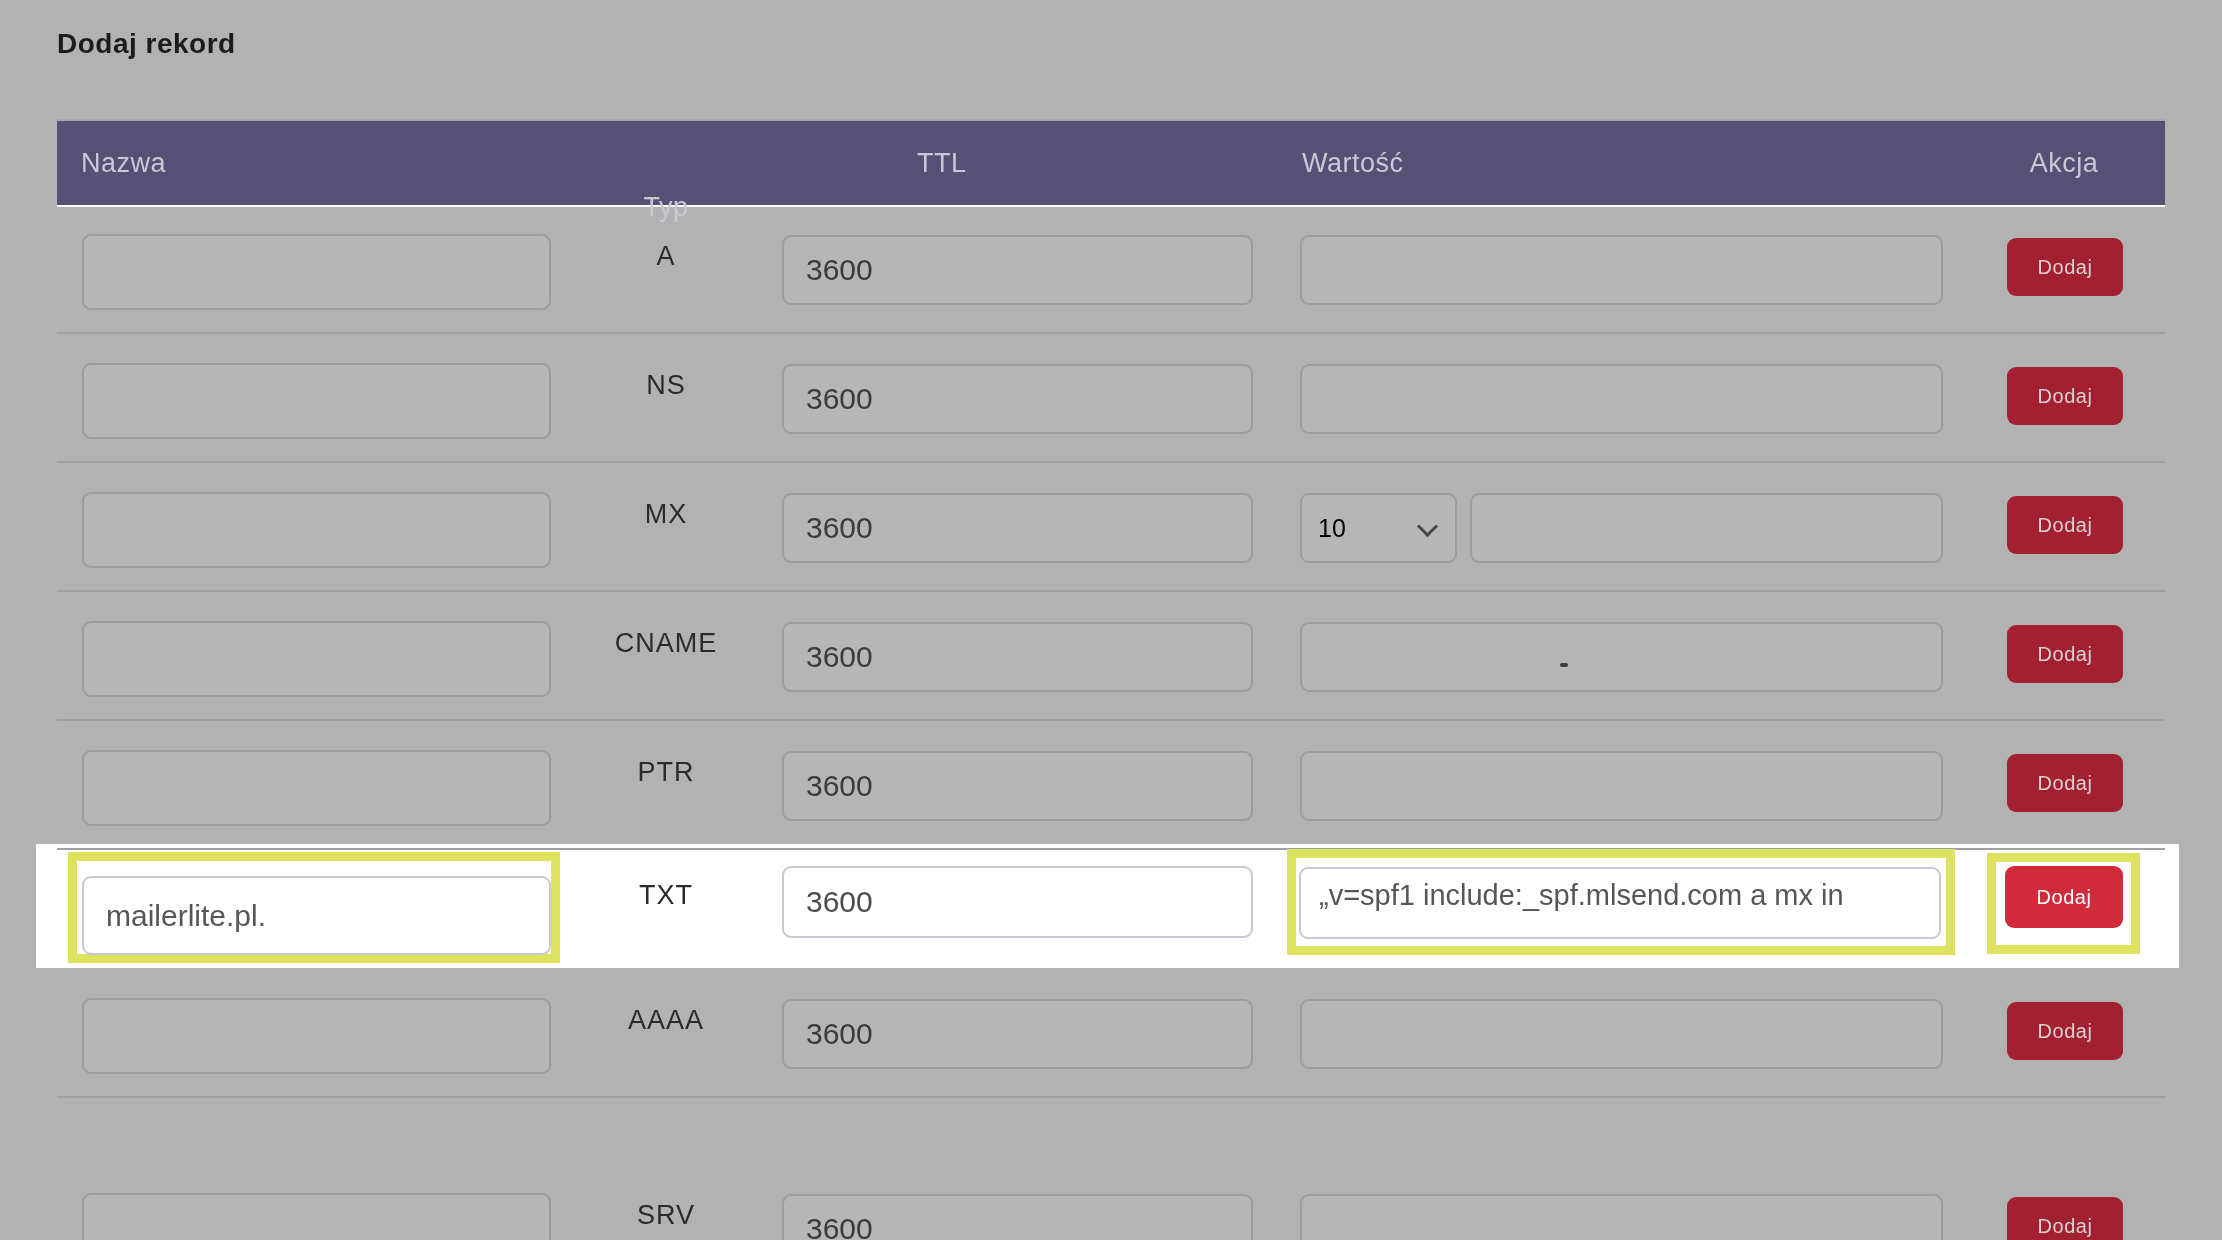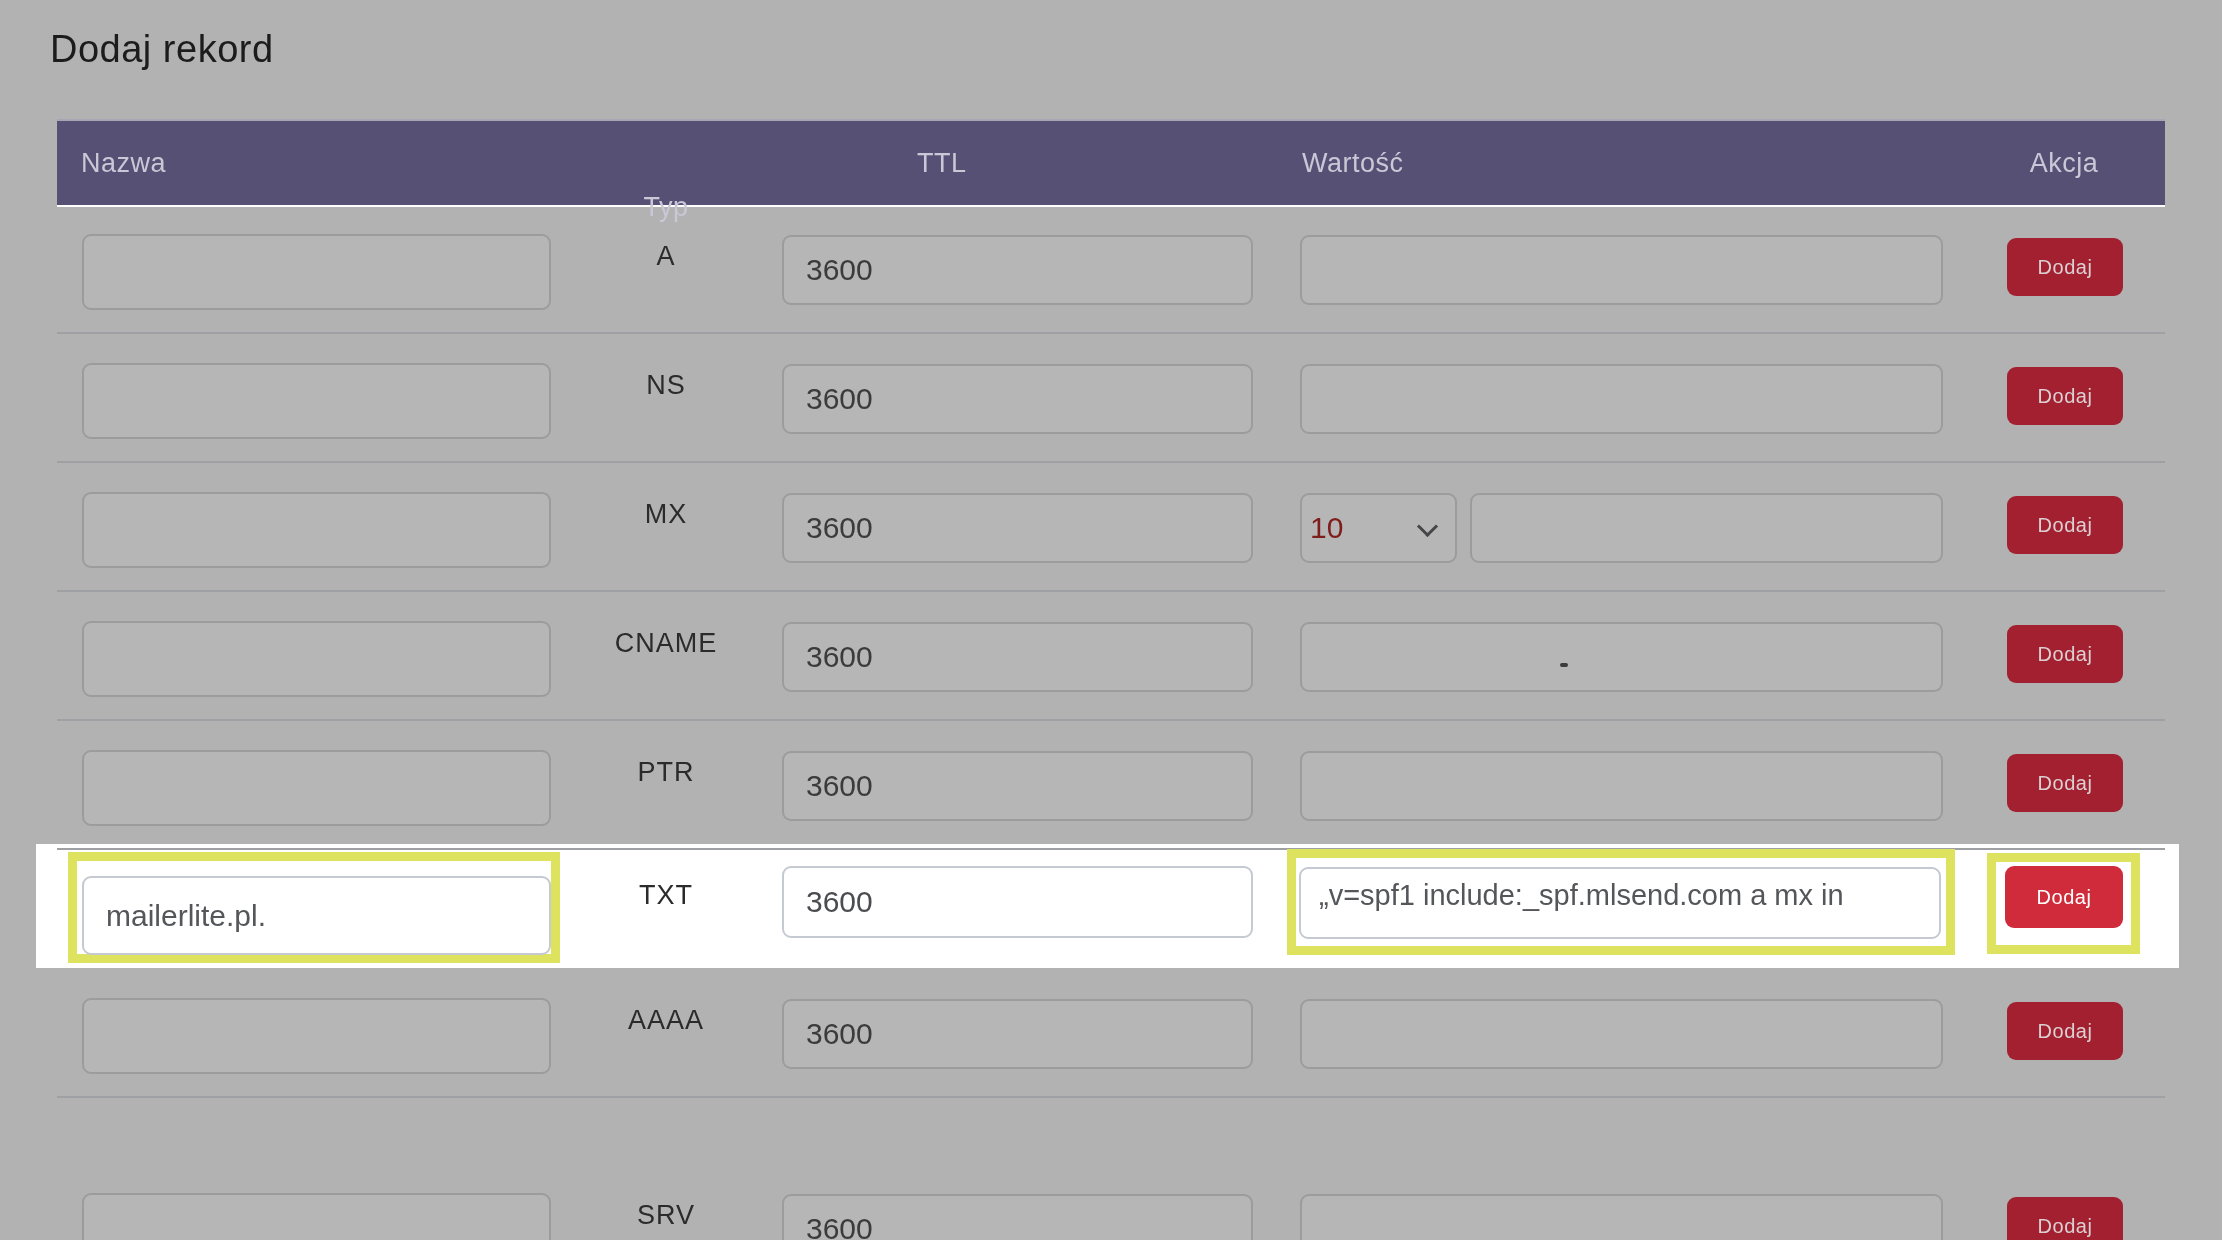--- a/index.html
+++ b/index.html
@@ -6,23 +6,23 @@
   html, body { width: 2222px; height: 1240px; }
   body {
     position: relative;
     background: #b2b2b2;
     font-family: "Liberation Sans", "DejaVu Sans", sans-serif;
     overflow: hidden;
   }
 
   .page-title {
     position: absolute;
-    left: 50px; top: 28px;
-    font-size: 38px;
-    font-weight: 400;
+    left: 57px; top: 28px;
+    font-size: 28px;
+    font-weight: 700;
     color: #1c1c1c;
     letter-spacing: 0.5px;
   }
 
   
   .thead {
     position: absolute;
     left: 57px; top: 119px;
     width: 2108px; height: 88px;
     background: #555074;
@@ -89,24 +89,24 @@
     letter-spacing: 1px;
   }
 
   .priority-select {
     position: absolute;
     left: 1243px; top: 30px;
     width: 157px; height: 70px;
     background: #b6b6b6;
     border: 2px solid #9c9c9c;
     border-radius: 9px;
-    font-size: 30px;
-    color: #7f1d1d;
+    font-size: 25px;
+    color: #000000;
     line-height: 66px;
-    padding-left: 8px;
+    padding-left: 16px;
     cursor: pointer;
   }
   .chevron {
     position: absolute;
     right: 20px; top: 24px;
     width: 15px; height: 15px;
     border-right: 3px solid #45464a;
     border-bottom: 3px solid #45464a;
     transform: rotate(45deg);
   }

